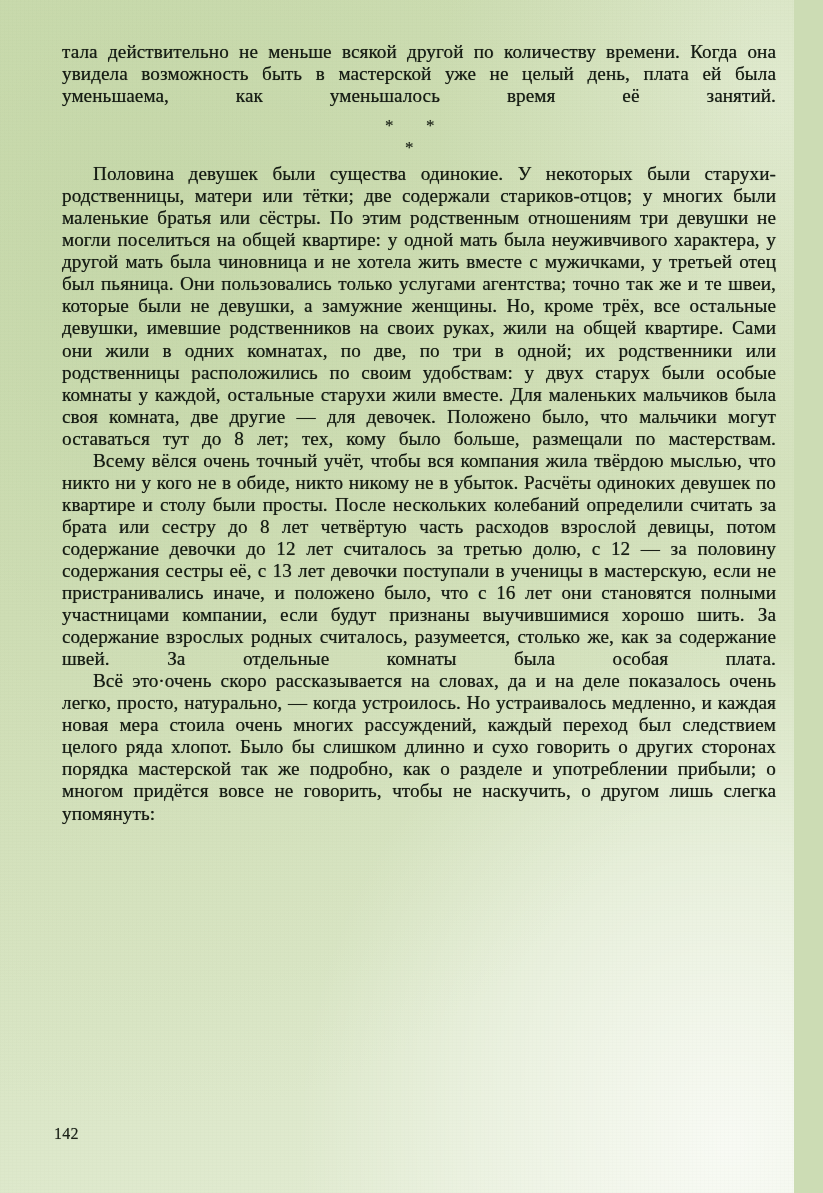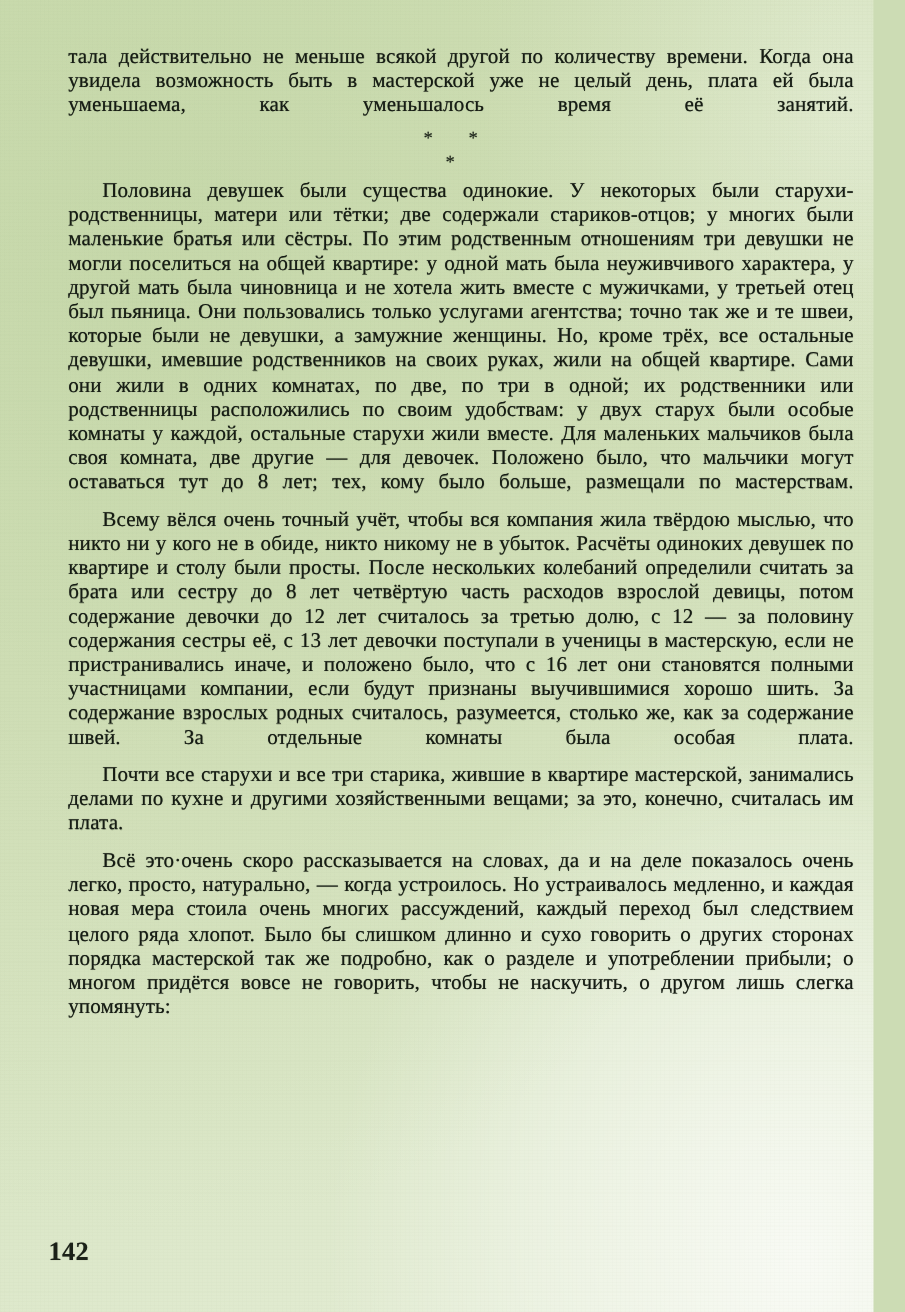--- a/index.html
+++ b/index.html
@@ -77,21 +77,21 @@
     text-shadow:
       0 0 0.7px rgba(20,28,18,0.55),
       0.3px 0.2px 0.5px rgba(30,40,25,0.28);
   }
 
   p.indent { text-indent: 31px; }
 
   p.tight-last { text-align-last: justify; }
 
   
-  .textblock p.para + p.para { margin-top: 12px; }
+  .textblock p.para + p.para { margin-top: 0; }
 
   
   .sep {
     position: relative;
     height: 46px;
     margin: 4px 0 6px 0;
   }
   .sep span {
     position: absolute;
     font-size: 17px;
@@ -99,28 +99,27 @@
     color: #1d241a;
     text-shadow: 0 0 0.7px rgba(20,28,18,0.5);
   }
   .sep .a1 { left: 323px; top: 6px; }
   .sep .a2 { left: 364px; top: 6px; }
   .sep .a3 { left: 343px; top: 28px; }
 
   
   .folio {
     position: absolute;
-    left: 44px;
+    left: 54px;
     top: 1126px;
-    font-size: 24px;
+    font-size: 16px;
     line-height: 1;
     color: #1b2118;
     letter-spacing: 0.3px;
     text-shadow: 0 0 0.7px rgba(20,28,18,0.5);
-    font-weight: bold;
   }
 </style>
 </head>
 <body>
 
 <div class="page">
 
   <div class="grain"></div>
 
   <div class="textblock">
@@ -130,21 +129,20 @@
     <div class="sep">
       <span class="a1">*</span>
       <span class="a2">*</span>
       <span class="a3">*</span>
     </div>
 
     <p class="para indent tight-last">Половина девушек были существа одинокие. У некоторых были старухи-родственницы, матери или тётки; две содержали стариков-отцов; у многих были маленькие братья или сёстры. По этим родственным отношениям три девушки не могли поселиться на общей квартире: у одной мать была неуживчивого характера, у другой мать была чиновница и не хотела жить вместе с мужичками, у третьей отец был пьяница. Они пользовались только услугами агентства; точно так же и те швеи, которые были не девушки, а замужние женщины. Но, кроме трёх, все остальные девушки, имевшие родственников на своих руках, жили на общей квартире. Сами они жили в одних комнатах, по две, по три в одной; их родственники или родственницы расположились по своим удобствам: у двух старух были особые комнаты у каждой, остальные старухи жили вместе. Для маленьких мальчиков была своя комната, две другие — для девочек. Положено было, что мальчики могут оставаться тут до 8 лет; тех, кому было больше, размещали по мастерствам.</p>
 
     <p class="para indent tight-last">Всему вёлся очень точный учёт, чтобы вся компания жила твёрдою мыслью, что никто ни у кого не в обиде, никто никому не в убыток. Расчёты одиноких девушек по квартире и столу были просты. После нескольких колебаний определили считать за брата или сестру до 8 лет четвёртую часть расходов взрослой девицы, потом содержание девочки до 12 лет считалось за третью долю, с 12 — за половину содержания сестры её, с 13 лет девочки поступали в ученицы в мастерскую, если не пристранивались иначе, и положено было, что с 16 лет они становятся полными участницами компании, если будут признаны выучившимися хорошо шить. За содержание взрослых родных считалось, разумеется, столько же, как за содержание швей. За отдельные комнаты была особая плата.</p>
 
-    <p class="para indent">Почти все старухи и все три старика, жившие в квартире мастерской, занимались делами по кухне и другими хозяйственными вещами; за это, конечно, считалась им плата.</p>
 
     <p class="para indent tight-last">Всё это·очень скоро рассказывается на словах, да и на деле показалось очень легко, просто, натурально, — когда устроилось. Но устраивалось медленно, и каждая новая мера стоила очень многих рассуждений, каждый переход был следствием целого ряда хлопот. Было бы слишком длинно и сухо говорить о других сторонах порядка мастерской так же подробно, как о разделе и употреблении прибыли; о многом придётся вовсе не говорить, чтобы не наскучить, о другом лишь слегка упомянуть:</p>
 
   </div>
 
   <div class="folio">142</div>
 
 </div>
 
 </body></html>

